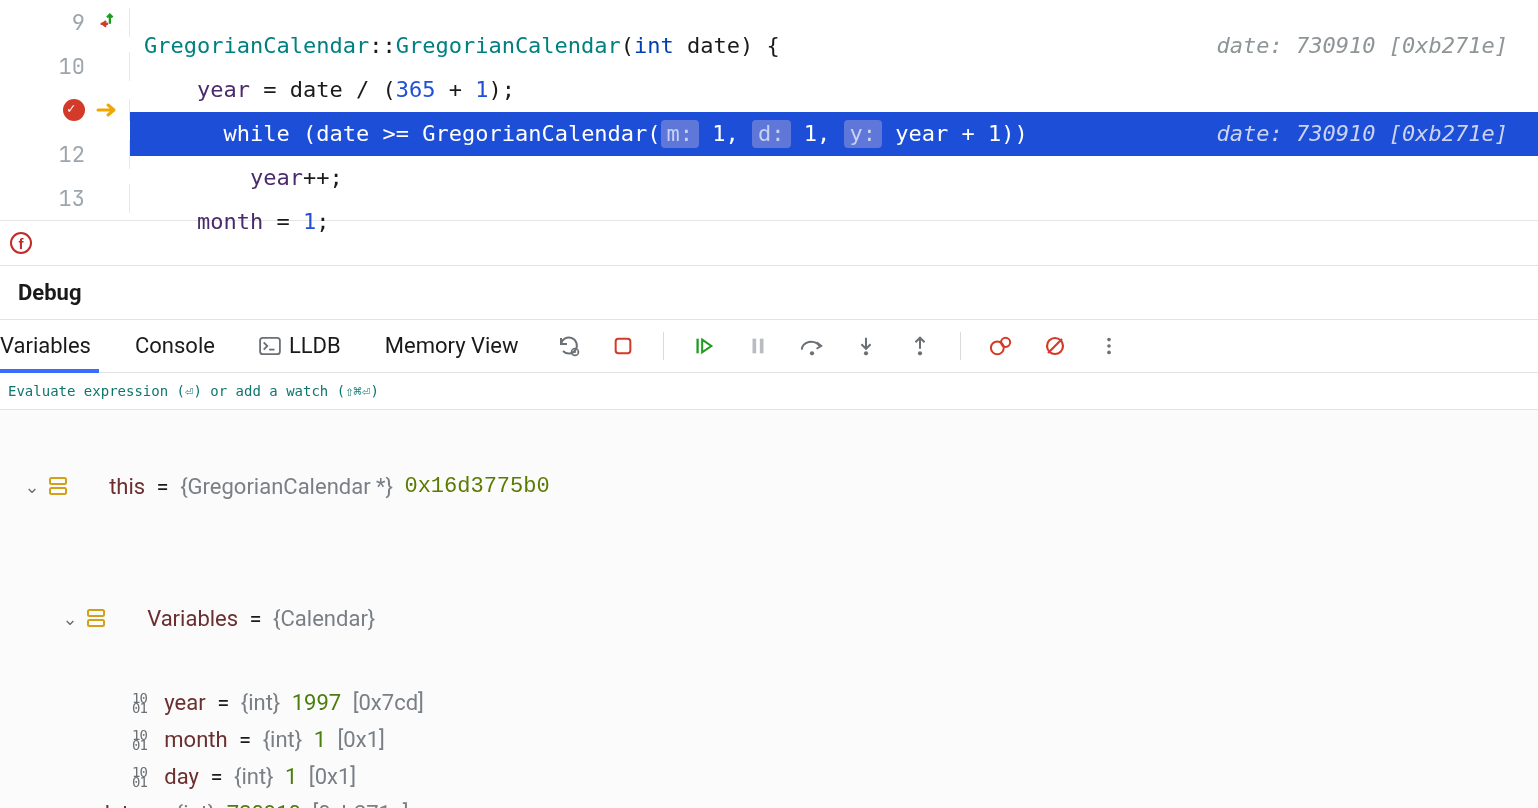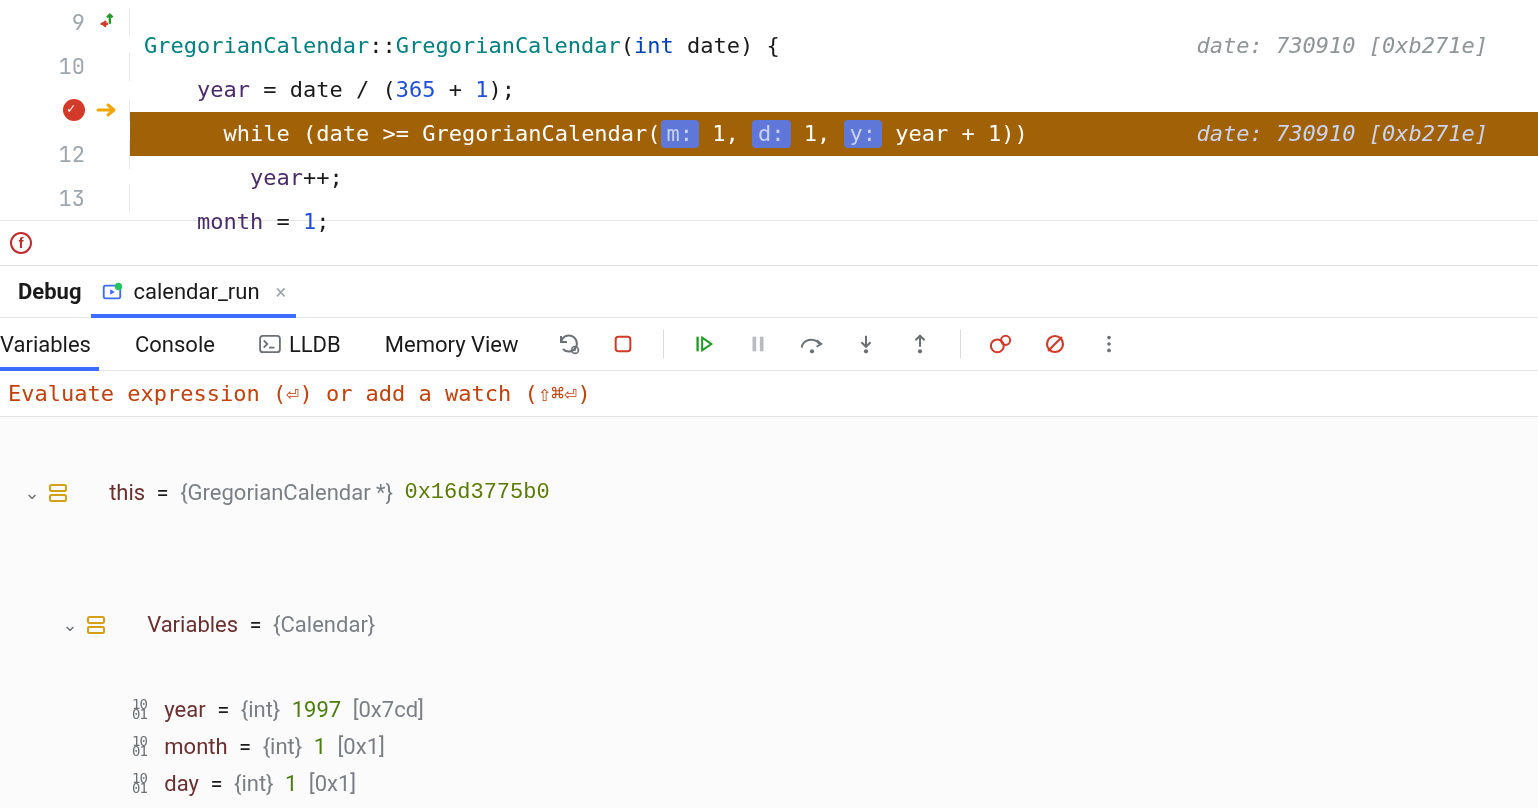--- a/index.html
+++ b/index.html
@@ -43,24 +43,24 @@
   .gutter .icon { width: 26px; display:flex; align-items:center; justify-content:center; }
   .line-body {
     flex: 1 1 auto;
     padding-left: 14px;
     white-space: pre;
     display: flex;
     align-items: center;
     height: 100%;
     margin-top: 47px;
   }
-  .highlight-row .line-body { background:#a16207; color:#fff; }
+  .highlight-row .line-body { background:#1d4ed8; color:#fff; }
   .inline-hint {
     margin-left: auto;
-    padding-right: 50px;
+    padding-right: 30px;
     font-style: italic;
     color: #8f9497;
   }
   .highlight-row .inline-hint { color:#cbd3ee; font-style: italic; }
 
   .param-hint {
     background: #d6d9df;
     color: #6b7075;
     padding: 0 6px;
     border-radius: 4px;
@@ -110,21 +110,21 @@
     flex-direction: column;
     border-top: 1px solid #e3e3e3;
     font-family: -apple-system, "Segoe UI", Roboto, sans-serif;
     min-height: 0;
   }
   .debug-header {
     display:flex;
     align-items:center;
     height: 58px;
     padding-left: 18px;
-    gap: 20px;
+    gap: 34px;
     border-bottom: 1px solid #e3e3e3;
     font-size: 22px;
     color:#1a1a1a;
   }
   .debug-header .debug-label { font-weight: 700; }
   .debug-tab {
     display:flex;
     align-items:center;
     gap:10px;
     height: 100%;
@@ -158,23 +158,23 @@
   .tool-icons .sep { width:1px; height:28px; background:#dadada; }
   .svg-btn { display:flex; align-items:center; justify-content:center; width:28px; height:28px; color:#6b7075; }
   .svg-btn.green { color:#1f9b1f; }
   .svg-btn.red { color:#d43a2a; }
   .svg-btn.dim { color:#b8bcc1; }
   .svg-btn.grey { color:#6b7075; }
 
   
   .eval-row {
     padding: 10px 8px 10px 8px;
-    color:#c2410c;
+    color:#0f766e;
     font-family: ui-monospace, "SF Mono", Menlo, monospace;
-    font-size: 22px;
+    font-size: 14px;
     border-bottom: 1px solid #e3e3e3;
   }
 
   
   .vars {
     flex:1 1 auto;
     overflow:auto;
     padding: 10px 0 10px 0;
     background:#fbfbfb;
     font-family: -apple-system, "Segoe UI", Roboto, sans-serif;
@@ -286,32 +286,20 @@
 </div>
 
 <div class="crumb-bar">
   <span class="fn-badge">f</span>
 </div>
 
 <div class="debug-panel">
 
   <div class="debug-header">
     <span class="debug-label">Debug</span>
-    <span class="debug-tab">
-      <span class="run-icon">
-        <svg width="22" height="22" viewBox="0 0 24 24">
-            <rect x="3" y="5" width="18" height="14" rx="2" fill="none" stroke="#3b6cff" stroke-width="2"></rect>
-            <path d="M10 9 L15 12 L10 15 Z" fill="#3b6cff"></path>
-            <circle cx="19" cy="6" r="4" fill="#22c55e"></circle>
-          </svg>
-      </span>
-      <span>calendar_run</span>
-      <span class="close-x">×</span>
-      <span class="underline"></span>
-    </span>
   </div>
 
   <div class="debug-toolbar">
     <div class="sub-tabs">
       <span class="sub-tab active">
           <span>Variables</span>
         </span>
       <span class="sub-tab">
           <span>Console</span>
         </span>

